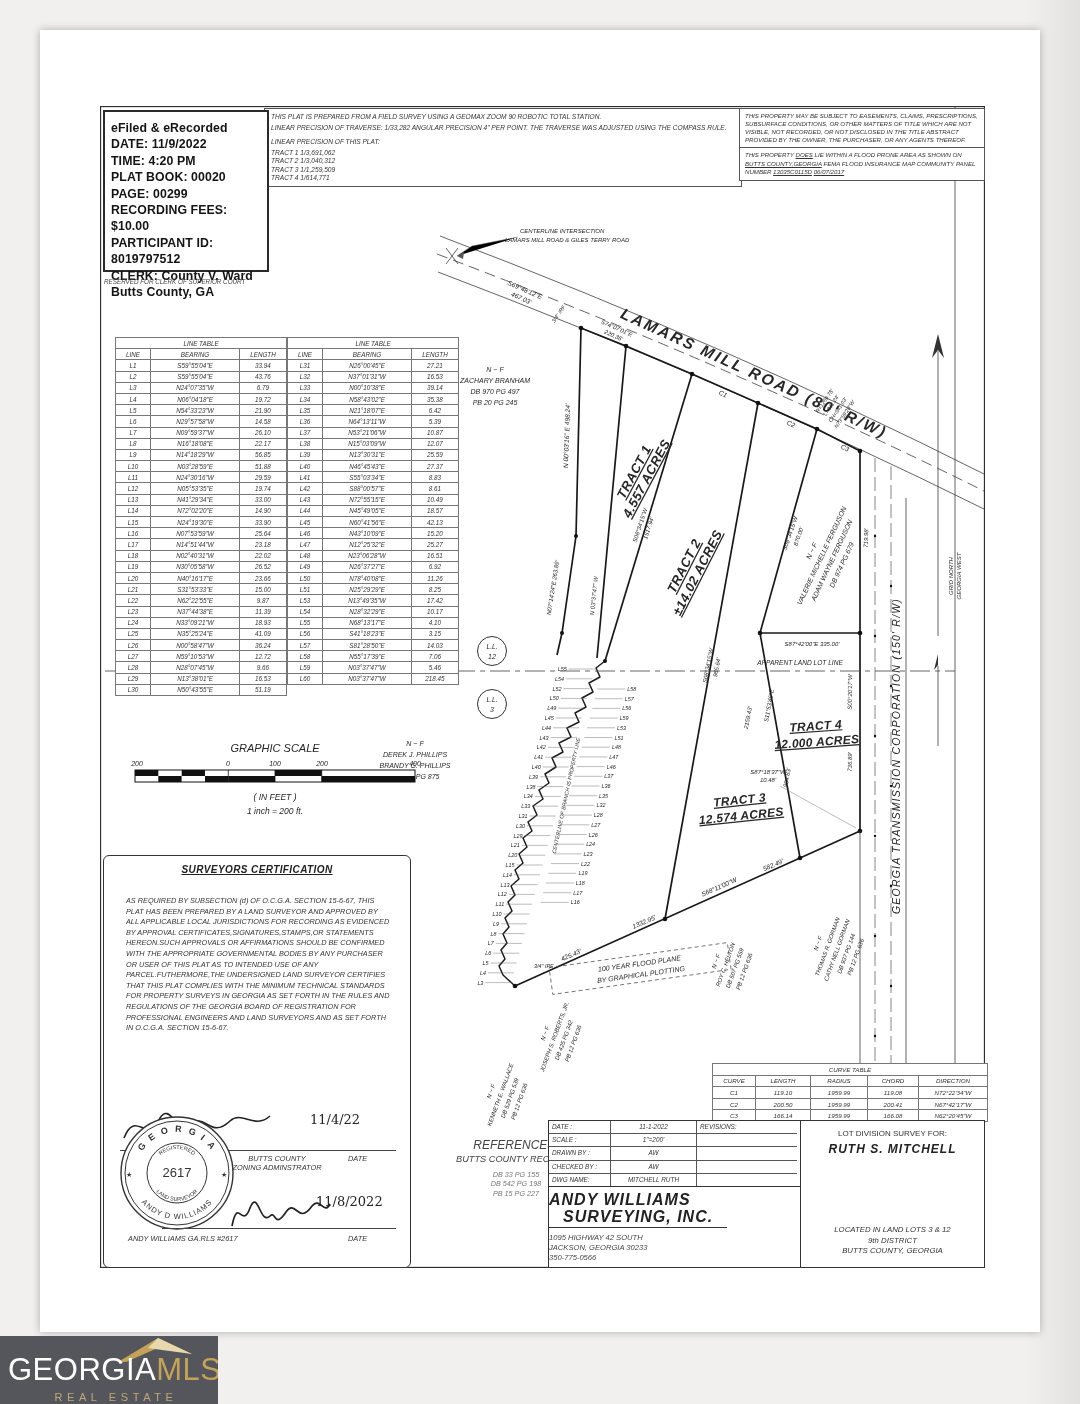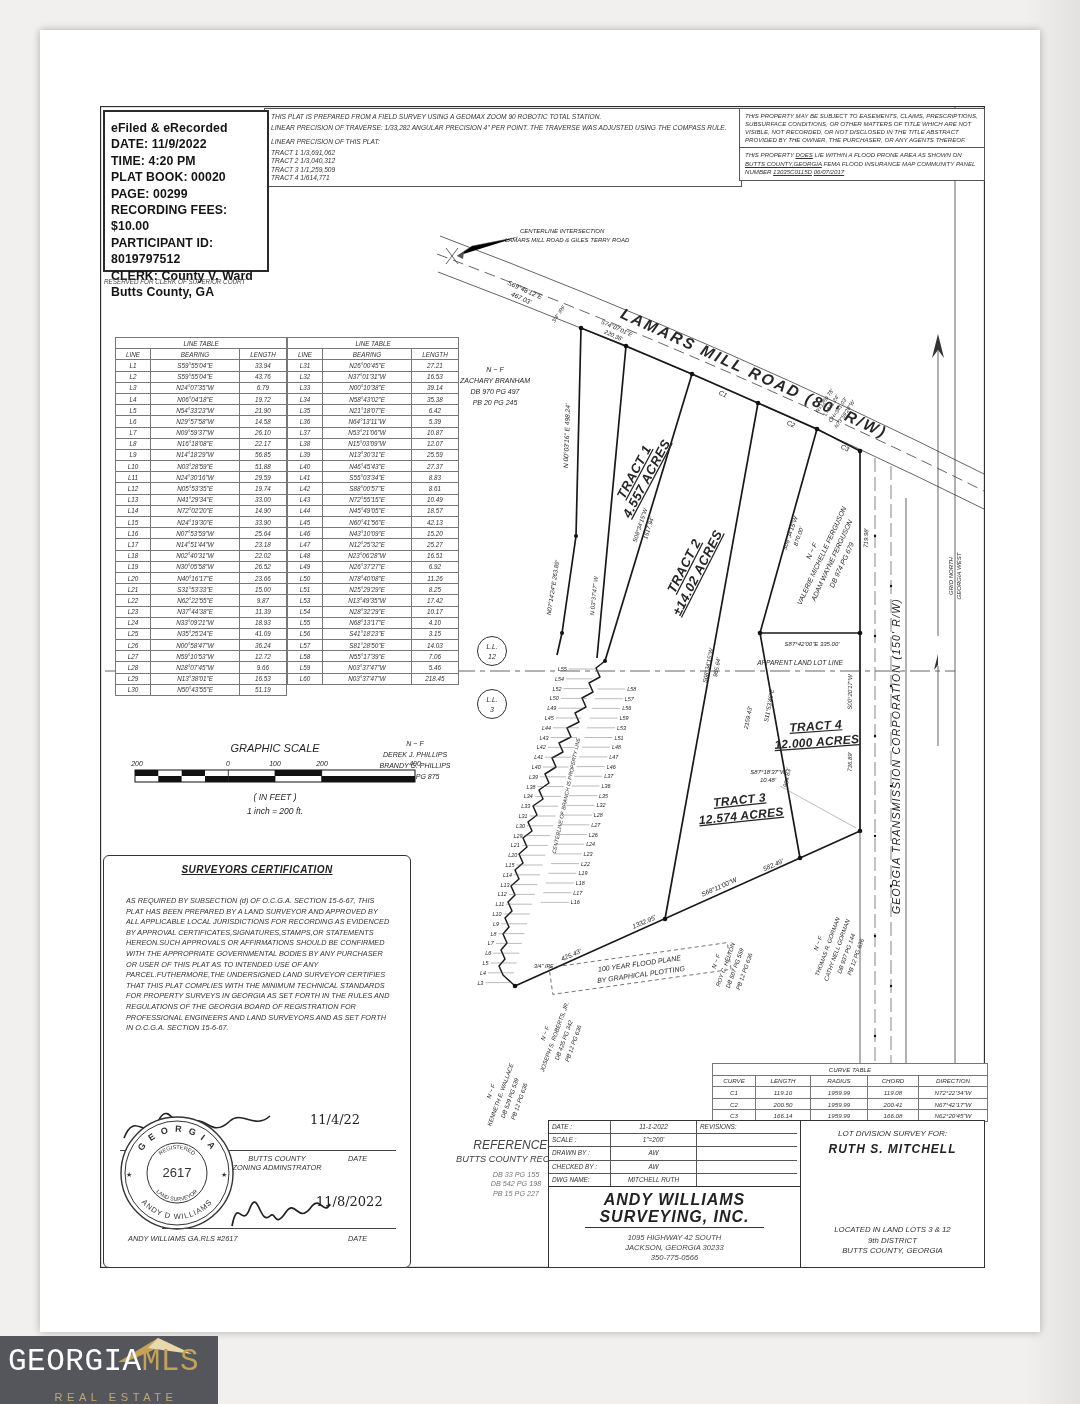--- a/index.html
+++ b/index.html
@@ -64,34 +64,34 @@
 
   
   .tblock{left:508px;top:1090px;width:437px;height:148px;border:1.4px solid #333;background:#fff;
     z-index:3;box-sizing:border-box;display:flex;}
   .tb-left{width:252px;border-right:1.2px solid #333;box-sizing:border-box;display:flex;flex-direction:column;}
   .tb-grid{display:grid;grid-template-columns:62px 86px 100px;border-bottom:1.2px solid #333;}
   .tb-grid>div{border-bottom:.8px solid #555;border-right:.8px solid #555;font-size:6.4px;
     font-style:italic;color:#333;padding:2px 3px;height:8.2px;}
   .tb-grid>div:nth-child(3n){border-right:none;}
   .tb-grid>div:nth-last-child(-n+3){border-bottom:none;}
-  .firm{flex:1;text-align:center;padding-top:5px;}
+  .firm{flex:1;text-align:left;padding-top:5px;}
   .firm .f1{font-size:16px;font-style:italic;font-weight:700;letter-spacing:1px;color:#222;line-height:16px;}
   .firm .f2{font-size:16px;font-style:italic;font-weight:700;letter-spacing:1px;color:#222;line-height:16px;
     border-bottom:1px solid #333;display:inline-block;padding:0 14px 2px 14px;}
   .firm .ad{font-size:7.6px;font-style:italic;color:#444;line-height:10px;margin-top:5px;}
   .tb-right{flex:1;display:flex;flex-direction:column;justify-content:space-between;
     text-align:center;padding:8px 4px 10px 4px;box-sizing:border-box;}
-  .tb-right .fl{font-size:8px;font-style:italic;color:#333;}
+  .tb-right .fl{font-size:8px;color:#333;}
   .tb-right .cl{font-size:12px;font-style:italic;font-weight:700;letter-spacing:1px;color:#222;margin-top:4px;}
   .tb-right .loc{font-size:7.8px;font-style:italic;color:#333;line-height:10.6px;}
 
   
   .mls{left:0;top:1336px;width:218px;height:68px;background:#54565b;z-index:5;overflow:hidden;}
-  .mls .row{position:absolute;left:8px;top:8px;white-space:nowrap;font-family:Liberation Mono, monospace;}
+  .mls .row{position:absolute;left:8px;top:16px;white-space:nowrap;}
   .mls .g{font-size:31px;color:#fdfdfd;letter-spacing:.5px;font-weight:400;}
   .mls .m{font-size:31px;color:#c4a258;letter-spacing:.5px;font-weight:400;}
   .mls .tag{position:absolute;left:14px;top:55px;font-size:11px;color:#bfa878;letter-spacing:4.6px;text-align:center;}
   .mls svg{position:absolute;right:26px;top:2px;}
 
   
   svg.plat text{fill:#262626;font-family:"Liberation Sans",sans-serif;font-style:italic;}
   .t5{font-size:5.4px;} .t6{font-size:6px;} .t65{font-size:6.6px;}
   .t7{font-size:7px;}
   .mid{text-anchor:middle;}

